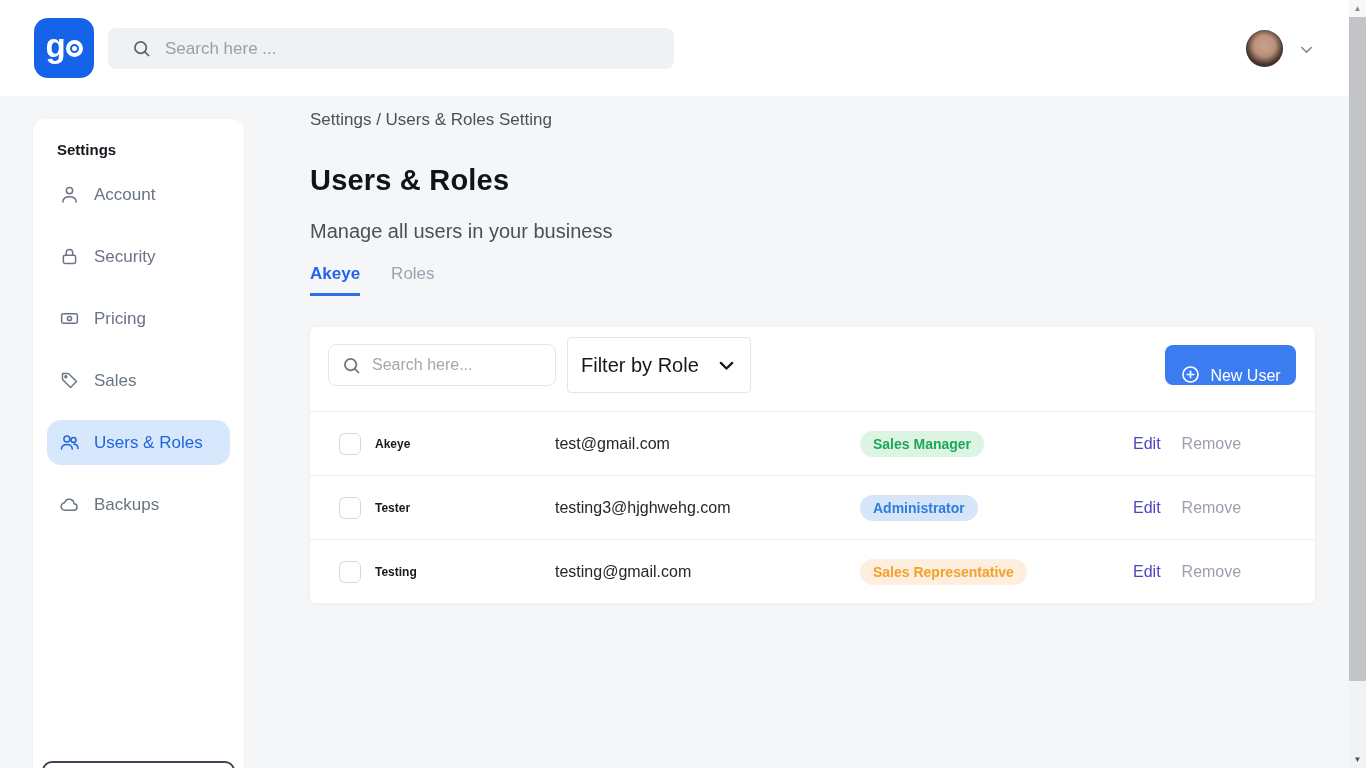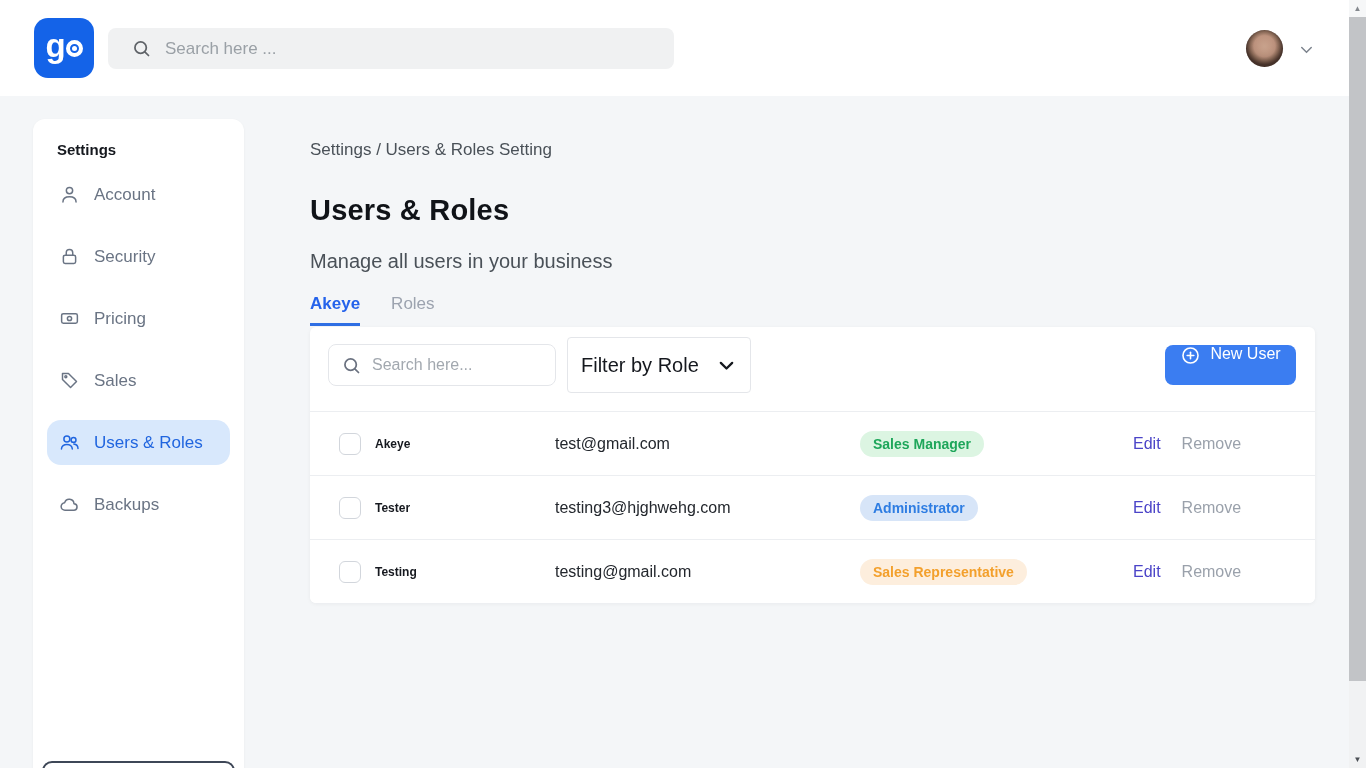--- a/index.html
+++ b/index.html
@@ -39,39 +39,39 @@
   .side-item { display:flex; align-items:center; gap:14px; padding:12px 12px; margin-bottom:17px;
                border-radius:14px; color:#6a7484; font-size:17px; cursor:pointer; }
   .side-item.active { background:#d8e8fc; color:#2065df; }
   .sicon { display:flex; width:21px; height:21px; align-items:center; justify-content:center; }
   .sicon svg { width:21px; height:21px; }
   .logout-stub { position:absolute; top:642px; left:9px; right:9px; height:40px; background:#fff;
                  border:2px solid #3e4757; border-radius:10px; }
 
   
   .main { position:absolute; left:310px; top:96px; width:1005px; }
-  .breadcrumb { margin-top:44px; font-size:17px; color:#4a5158; }
+  .breadcrumb { margin-top:14px; font-size:17px; color:#4a5158; }
   .page-title { margin-top:34px; font-size:29px; font-weight:bold; color:#101318; letter-spacing:.2px; }
   .page-subtitle { margin-top:23px; font-size:20px; color:#4a5158; }
   .tabs { margin-top:21px; display:flex; gap:31px; font-size:17px; }
   .tab { padding-bottom:9px; cursor:pointer; }
   .tab.active { color:#2563eb; font-weight:bold; border-bottom:3px solid #2f6fe4; }
   .tab.inactive { color:#9ca3af; }
 
   
   .card { position:absolute; left:310px; top:327px; width:1005px; background:#fff; border-radius:6px;
           box-shadow:0 1px 4px rgba(16,24,40,.05); overflow:hidden; z-index:3; }
   .toolbar { height:84px; display:flex; align-items:center; padding:0 19px 8px 18px; }
   .tb-search { width:228px; height:42px; border:1px solid #e4e6ea; border-radius:8px; background:#fff;
                display:flex; align-items:center; gap:10px; padding:0 12px; color:#a2a8af; font-size:16px; }
   .tb-select { margin-left:11px; width:184px; height:56px; border:1px solid #e4e6ea; border-radius:4px;
                background:#fff; display:flex; align-items:center; justify-content:space-between;
                padding:0 13px; font-size:20px; color:#15181e; cursor:pointer; }
   .new-user { margin-left:auto; width:131px; height:40px; background:#3b7df1; border:none; border-radius:8px;
-              color:#fff; font-size:16px; display:flex; align-items:flex-start; justify-content:center; gap:9px;
+              color:#fff; font-size:16px; display:flex; align-items:flex-end; justify-content:center; gap:9px;
               cursor:pointer; }
 
   .thead { height:52px; background:#f1f3f5; display:grid;
            grid-template-columns:36px 180px 305px 273px 1fr; padding-left:29px; align-items:center;
            font-size:16px; font-weight:bold; color:#16191f; }
   .th-name { display:flex; align-items:center; gap:10px; }
   .sort-icon { color:#9aa3ad; display:flex; }
   .trow { height:64px; display:grid; grid-template-columns:36px 180px 305px 273px 1fr; padding-left:29px;
           align-items:center; border-top:1px solid #eceef1; background:#fff; }
   .cb { width:22px; height:22px; border:1.5px solid #d2d6dc; border-radius:6px; background:#fff; cursor:pointer; }

